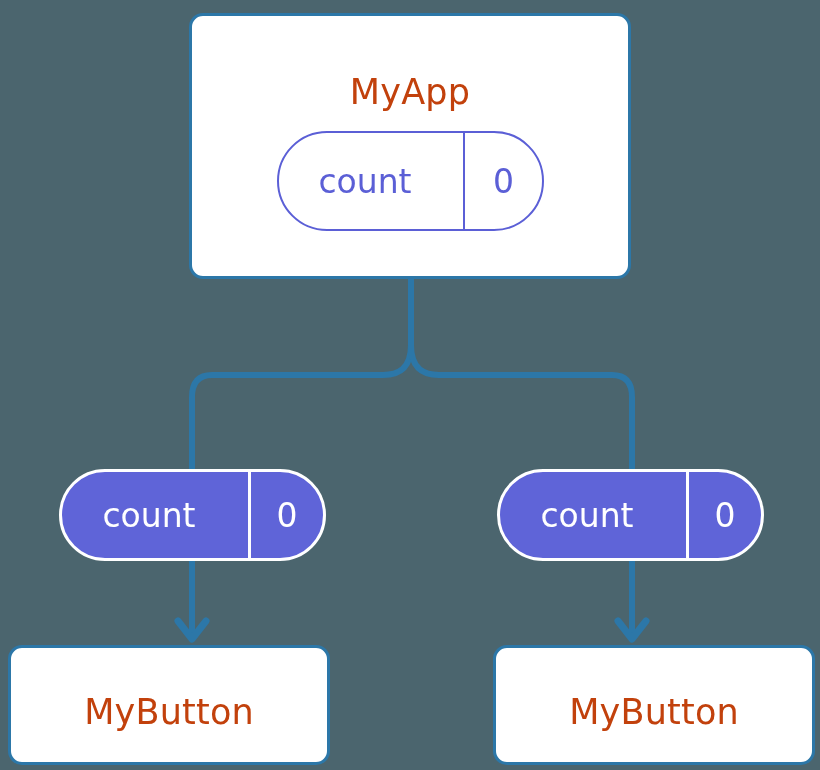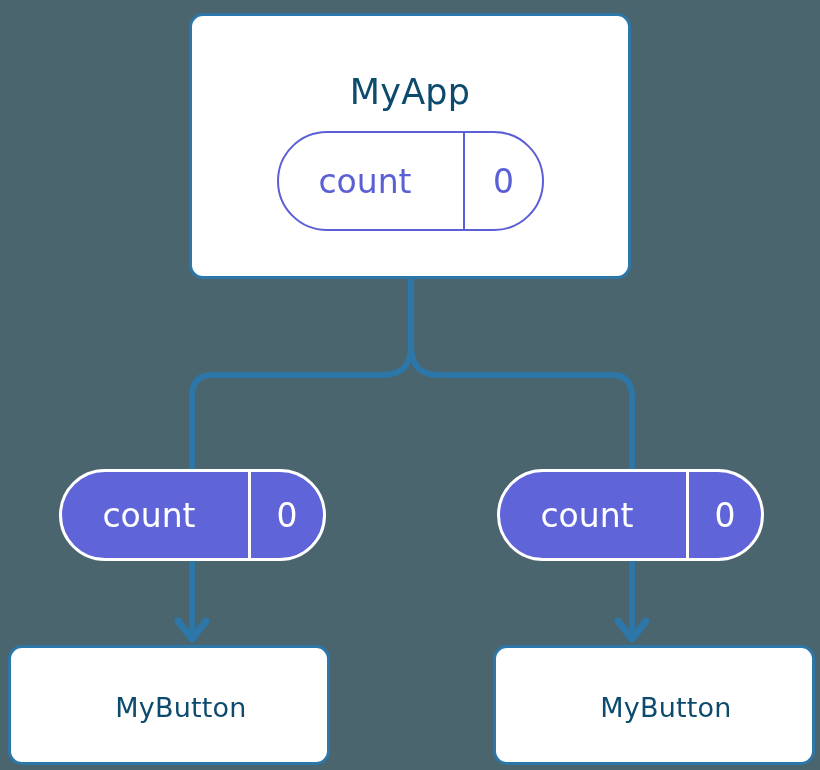--- a/index.html
+++ b/index.html
@@ -29,21 +29,21 @@
 
   
   .comp-box {
     position: absolute;
     background: #ffffff;
     border: 3px solid #2c77a8;
     border-radius: 14px;
     box-sizing: border-box;
   }
   .comp-title {
-    color: #0c4a6e;
+    color: #c2410c;
     font-size: 34px;
     font-weight: 400;
     text-align: center;
     letter-spacing: 0.2px;
     white-space: nowrap;
   }
 
   #app-box {
     left: 189px;
     top: 13px;
@@ -66,24 +66,24 @@
     top: 645px;
     width: 322px;
   }
   #btn-box-right {
     left: 493px;
     top: 645px;
     width: 322px;
   }
   .btn-title {
     position: absolute;
-    left: 12px;
+    left: 0;
     top: 44px;
     width: 100%;
-    font-size: 27px;
+    font-size: 35px;
   }
 
   
   .capsule {
     position: absolute;
     display: flex;
     align-items: stretch;
     box-sizing: border-box;
     border-radius: 999px;
     overflow: hidden;

